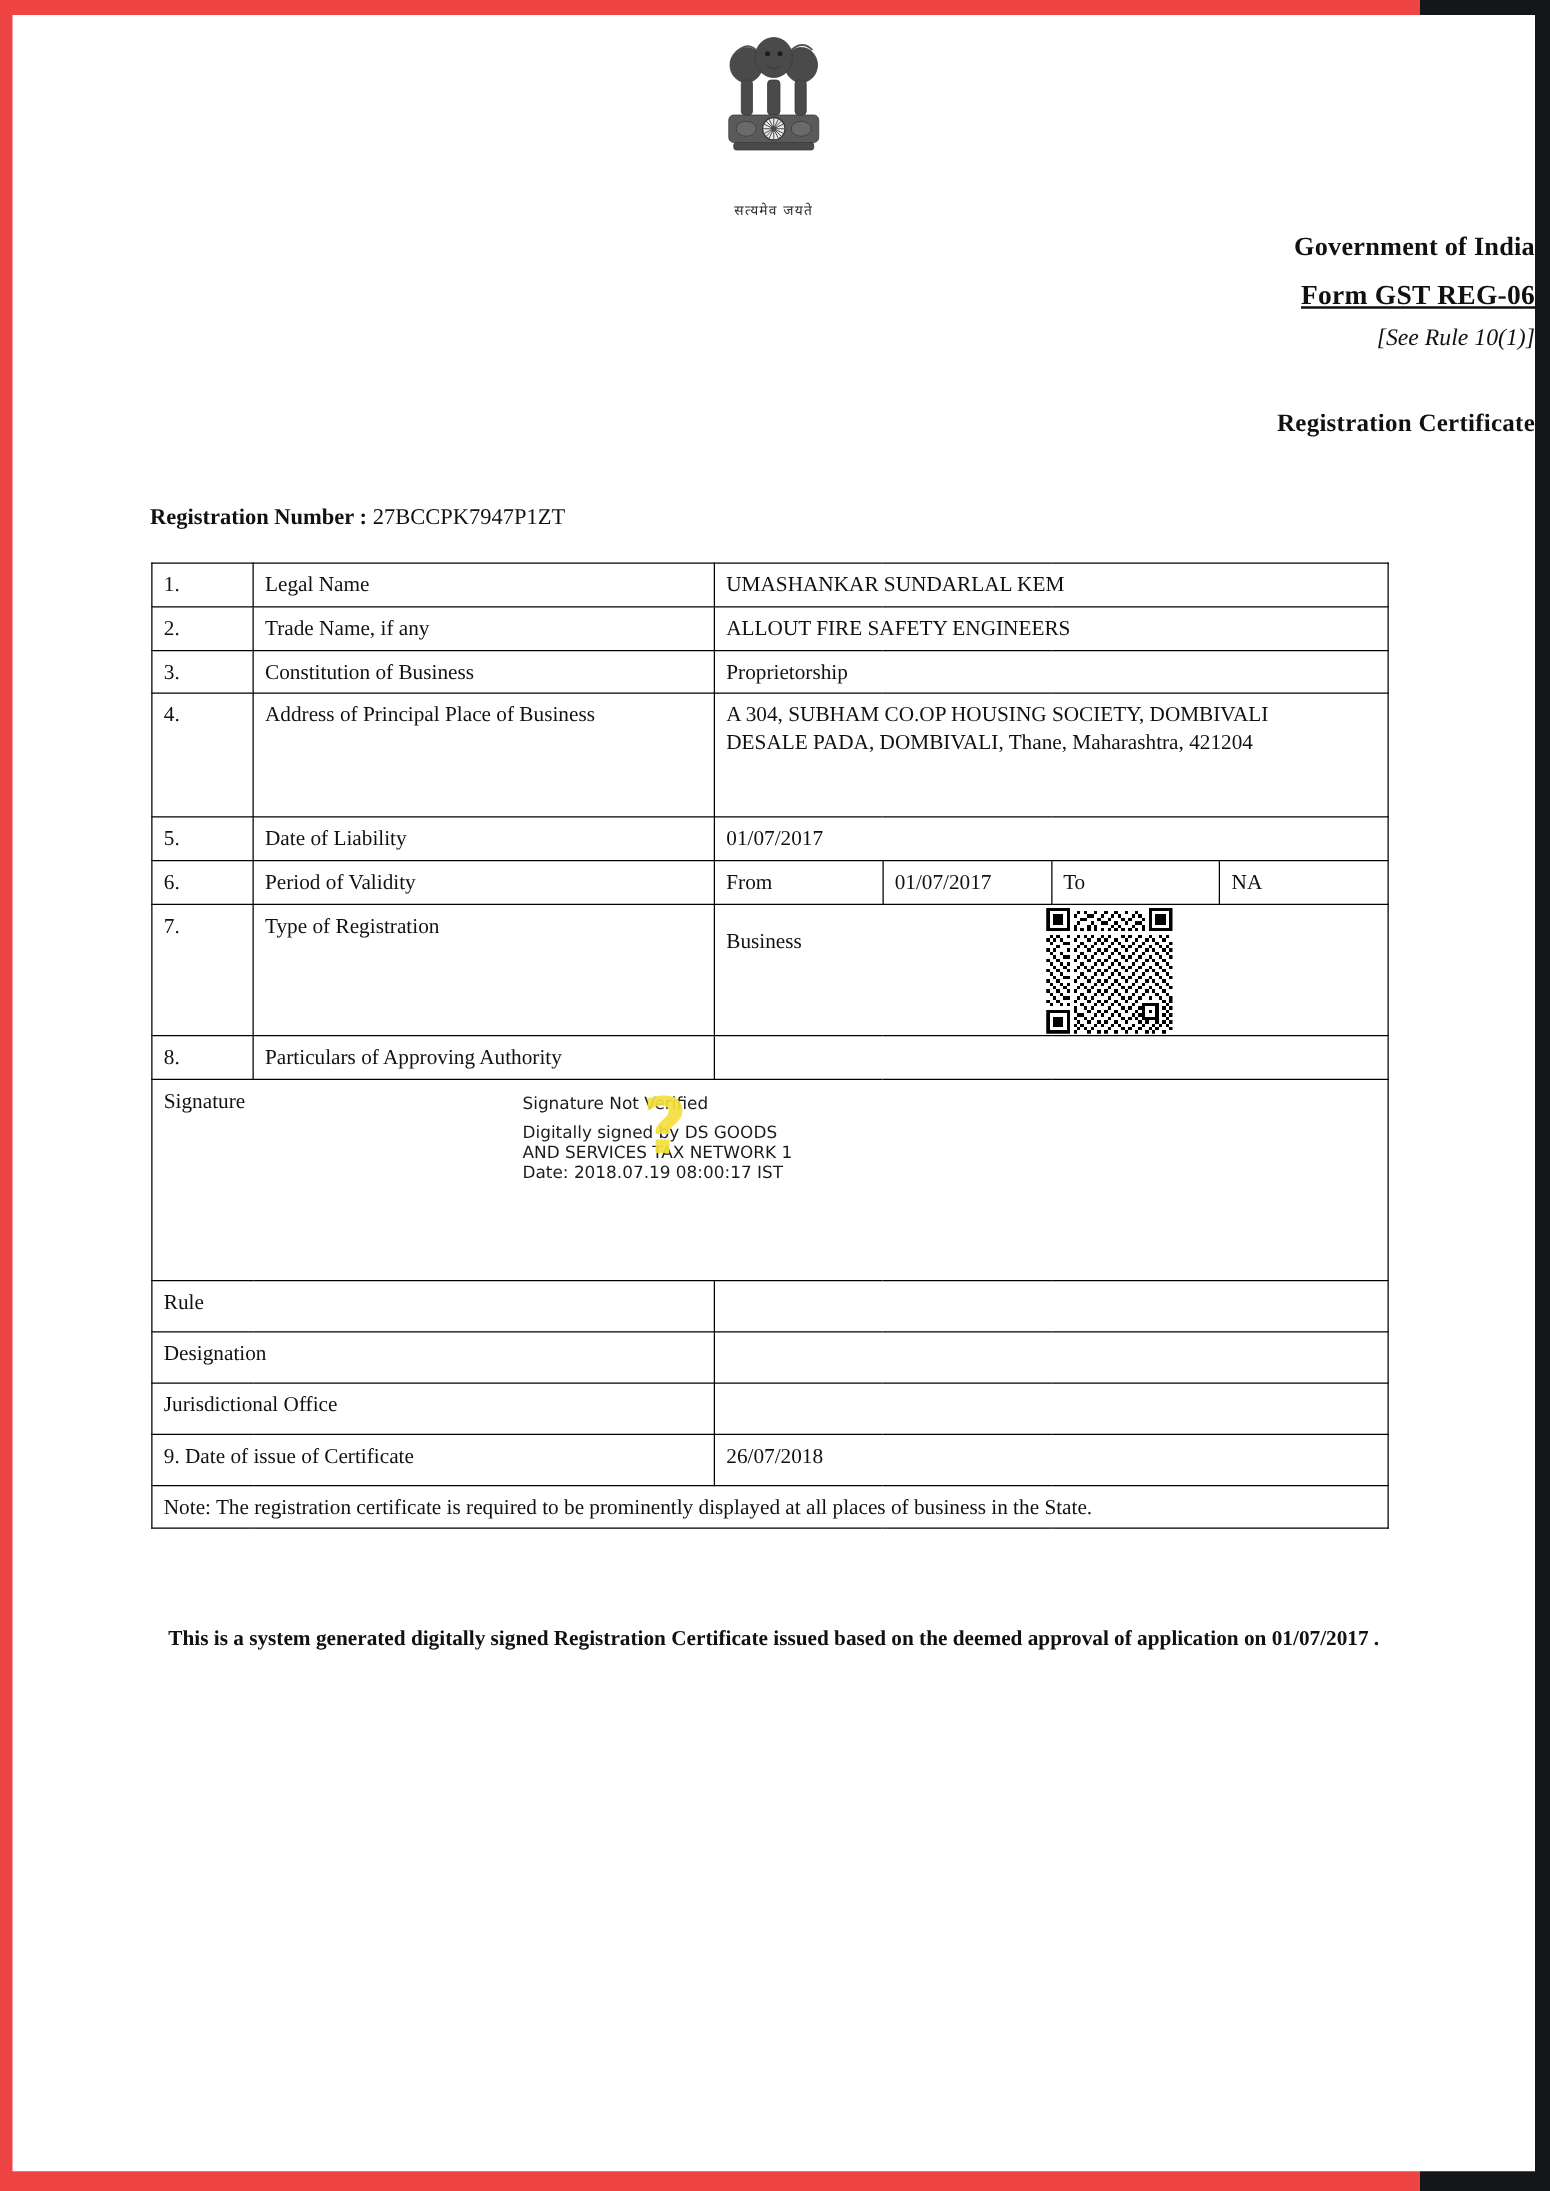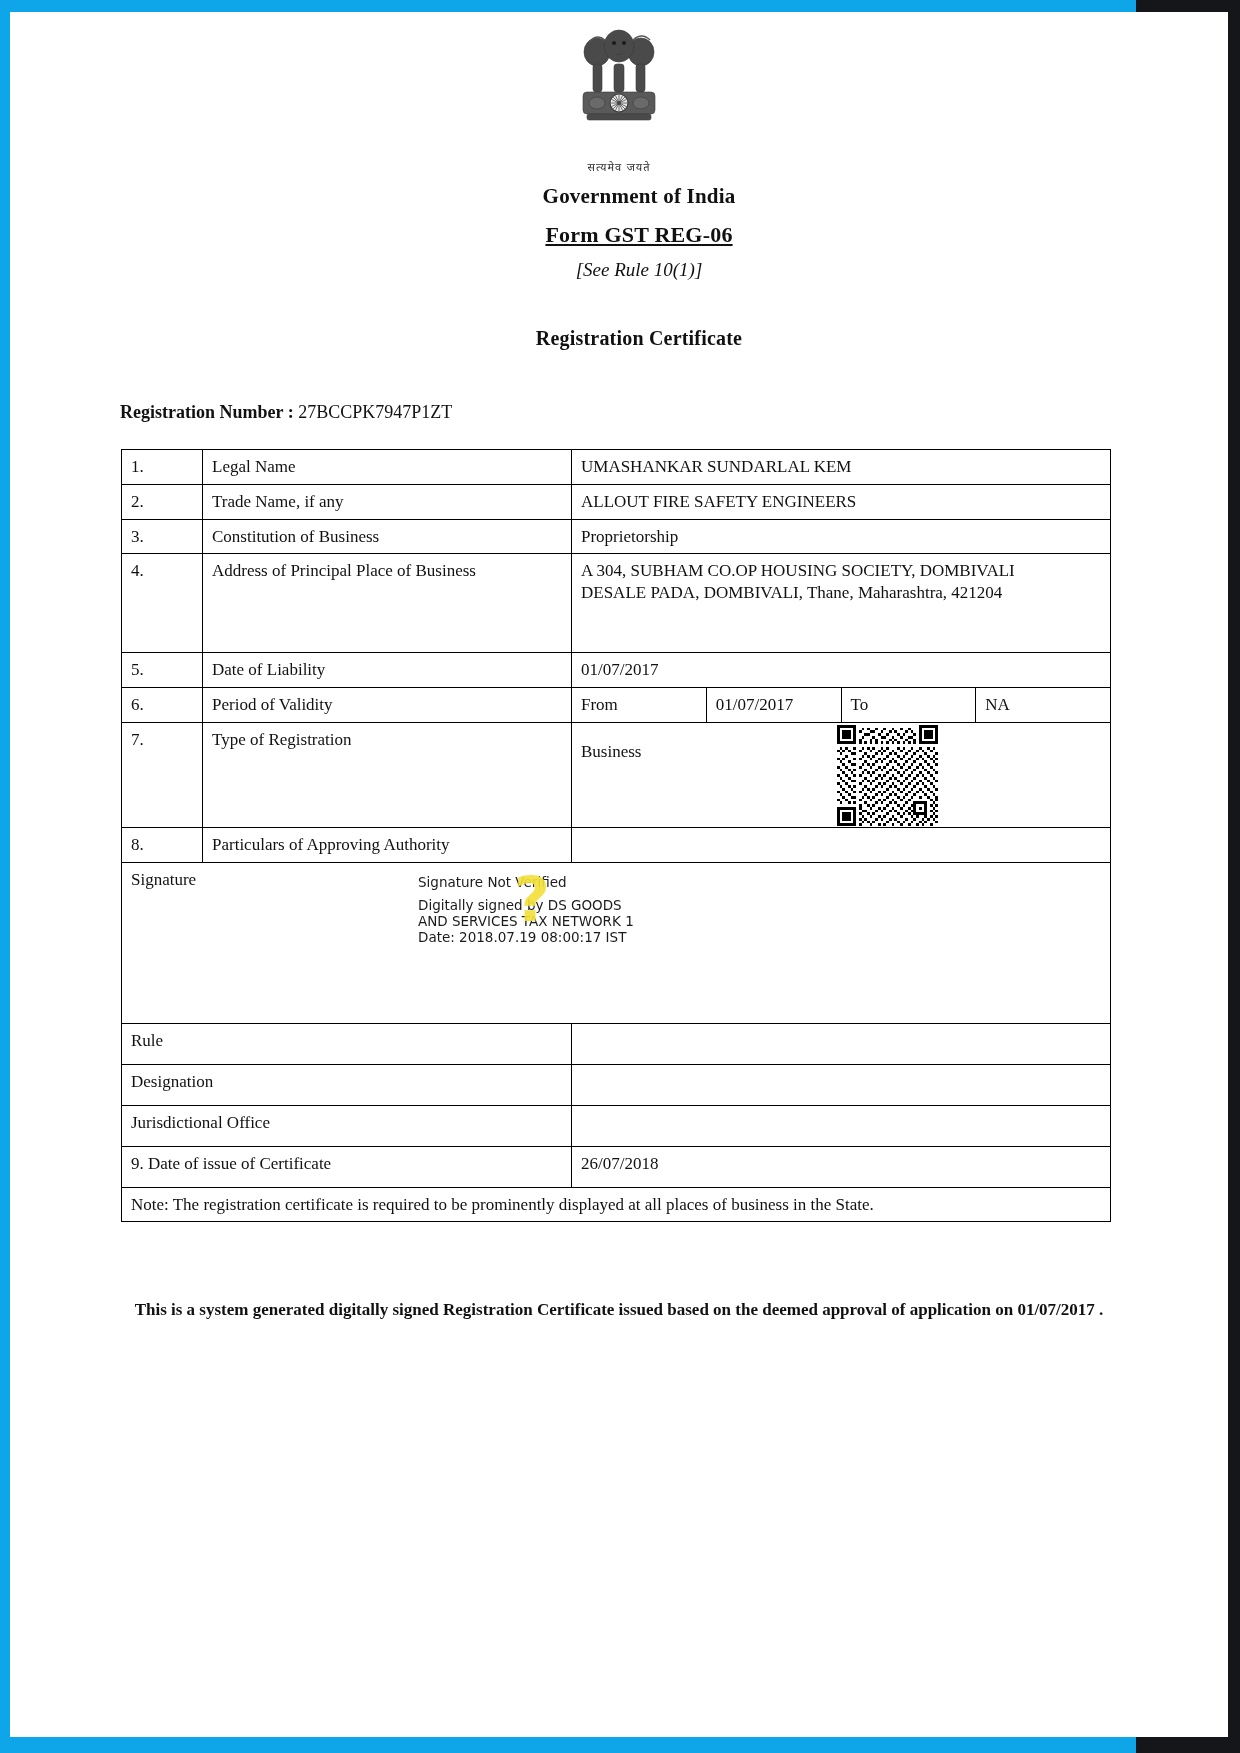--- a/index.html
+++ b/index.html
@@ -13,21 +13,21 @@
     font-family: "Liberation Serif", "DejaVu Serif", serif;
     overflow: hidden;
   }
 
   
   .page-frame {
     position: absolute;
     left: 0; top: 0;
     width: 1136px;
     height: 1753px;
-    background: #0ea5e9;
+    background: #ef4444;
   }
   .page {
     position: absolute;
     left: 10px;
     top: 12px;
     width: 1218px;
     height: 1725px;
     background: #ffffff;
     overflow: hidden;
   }
@@ -48,21 +48,21 @@
   .emblem-motto {
     font-family: "DejaVu Sans", sans-serif;
     font-size: 11px;
     color: #2b2b2b;
     letter-spacing: 1px;
     margin-top: 1px;
     text-align: center;
   }
 
   
-  .title-block { text-align: center; margin-top: 10px; margin-left: 40px; }
+  .title-block { text-align: right; margin-top: 10px; margin-left: 40px; }
   .gov-title {
     font-size: 21px;
     font-weight: bold;
     color: #111;
     letter-spacing: .2px;
   }
   .form-title {
     font-size: 22px;
     font-weight: bold;
     color: #111;

